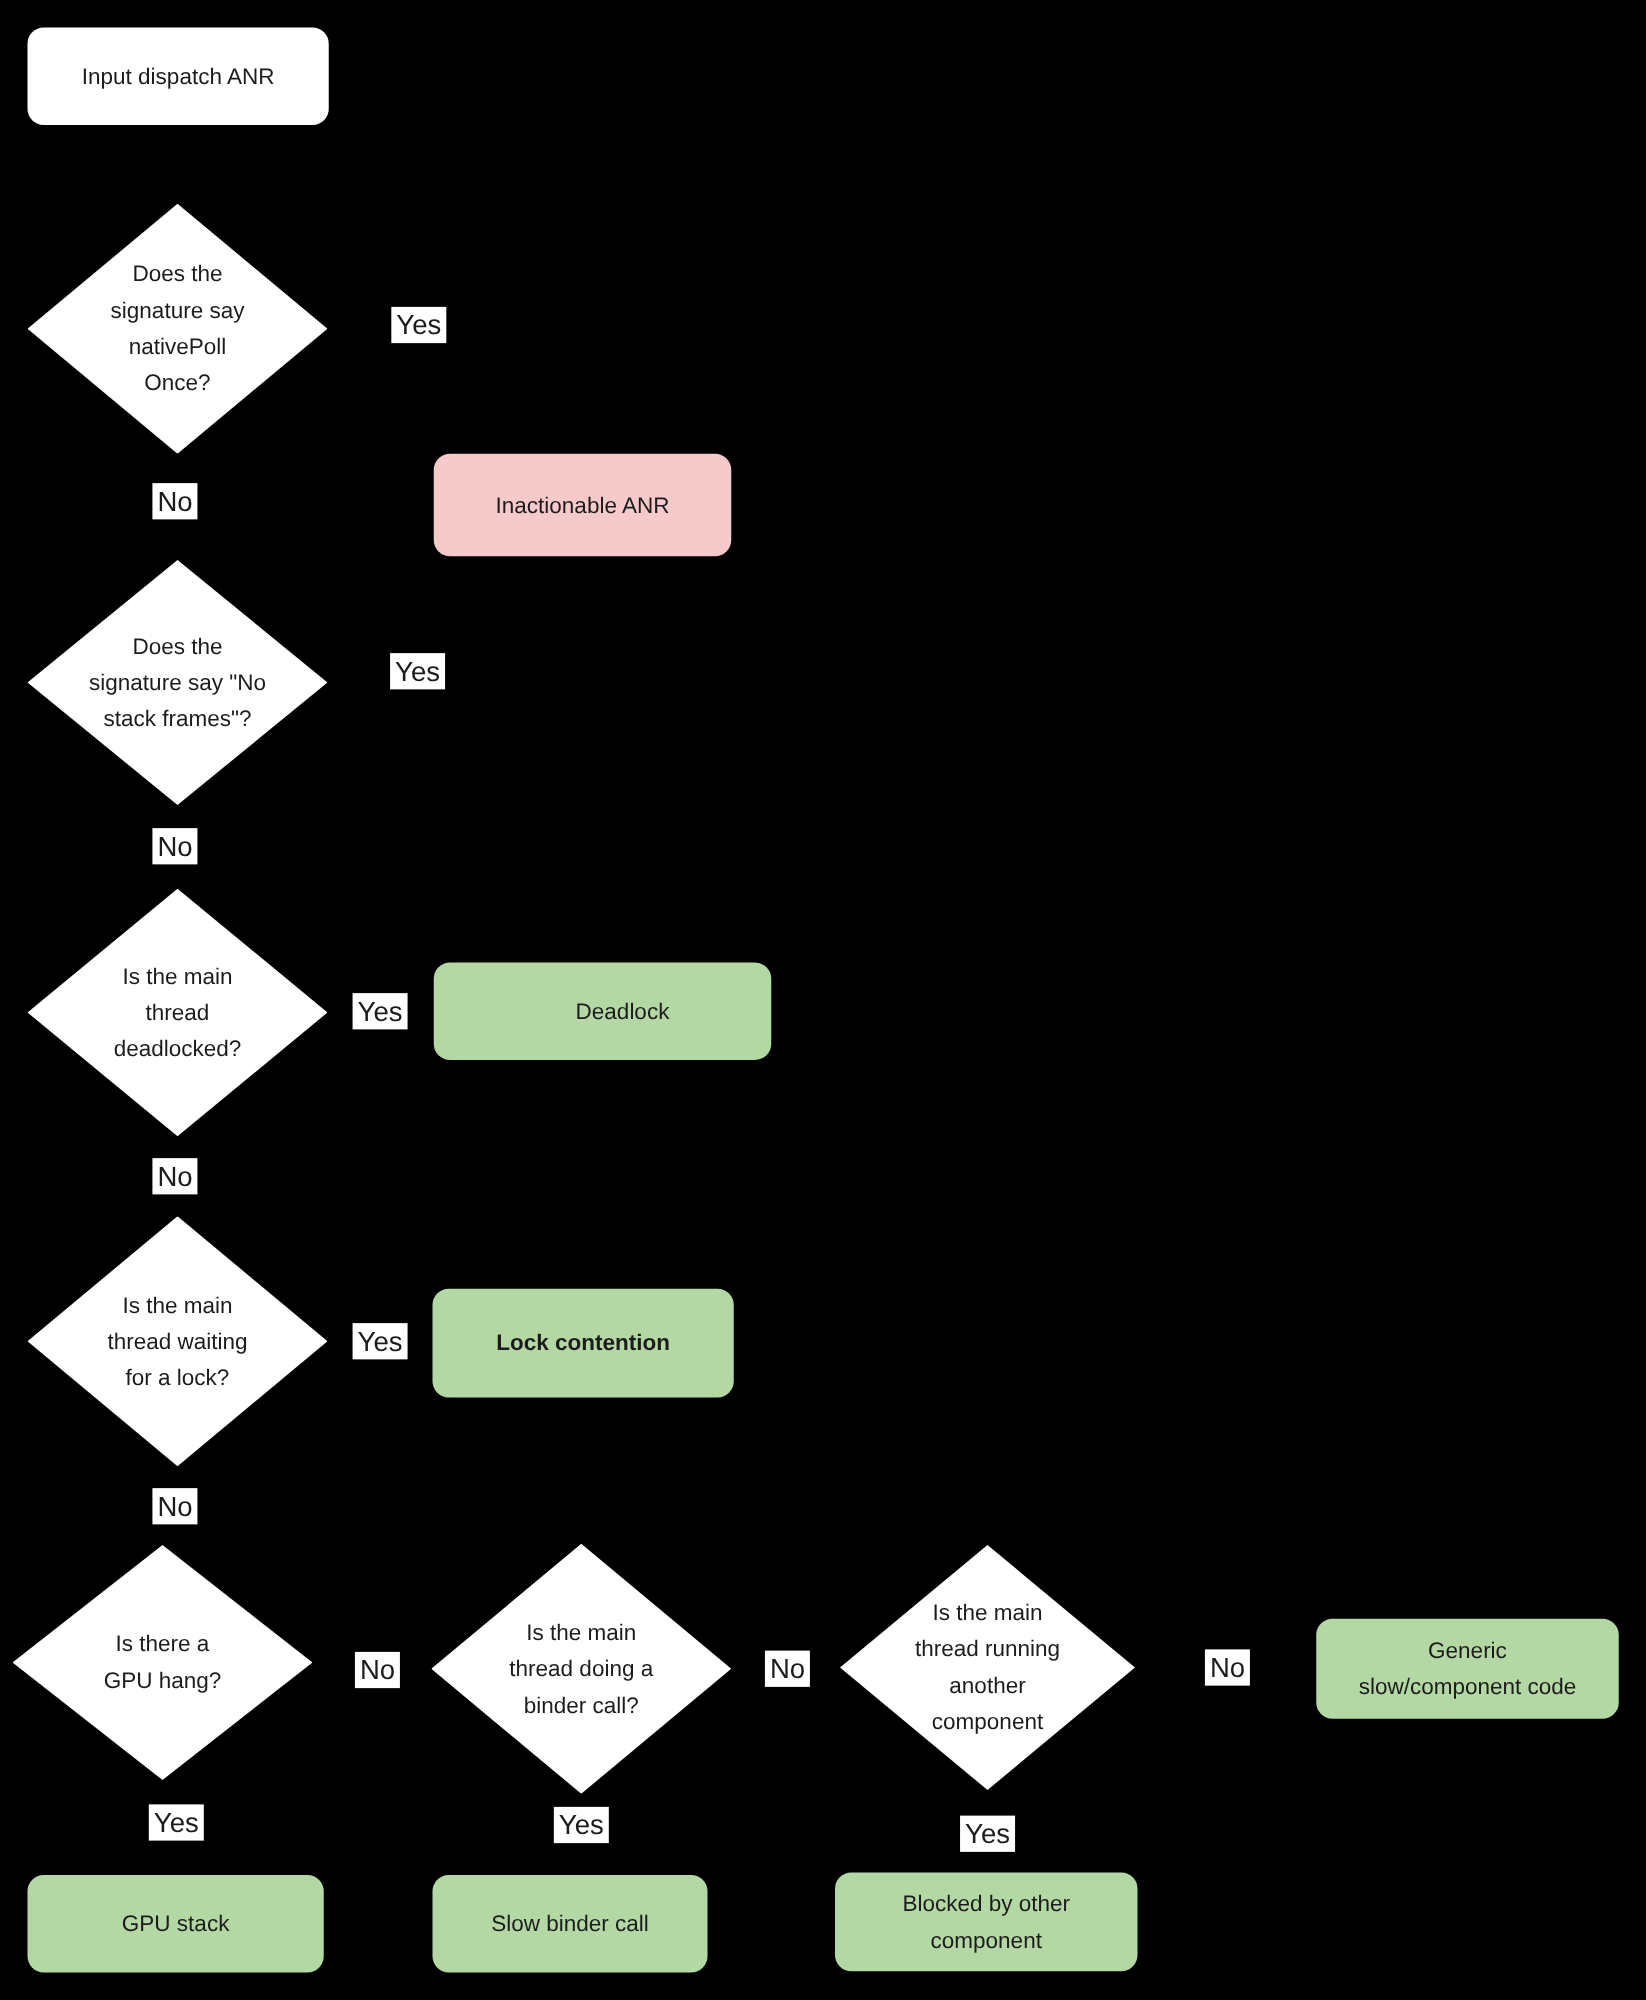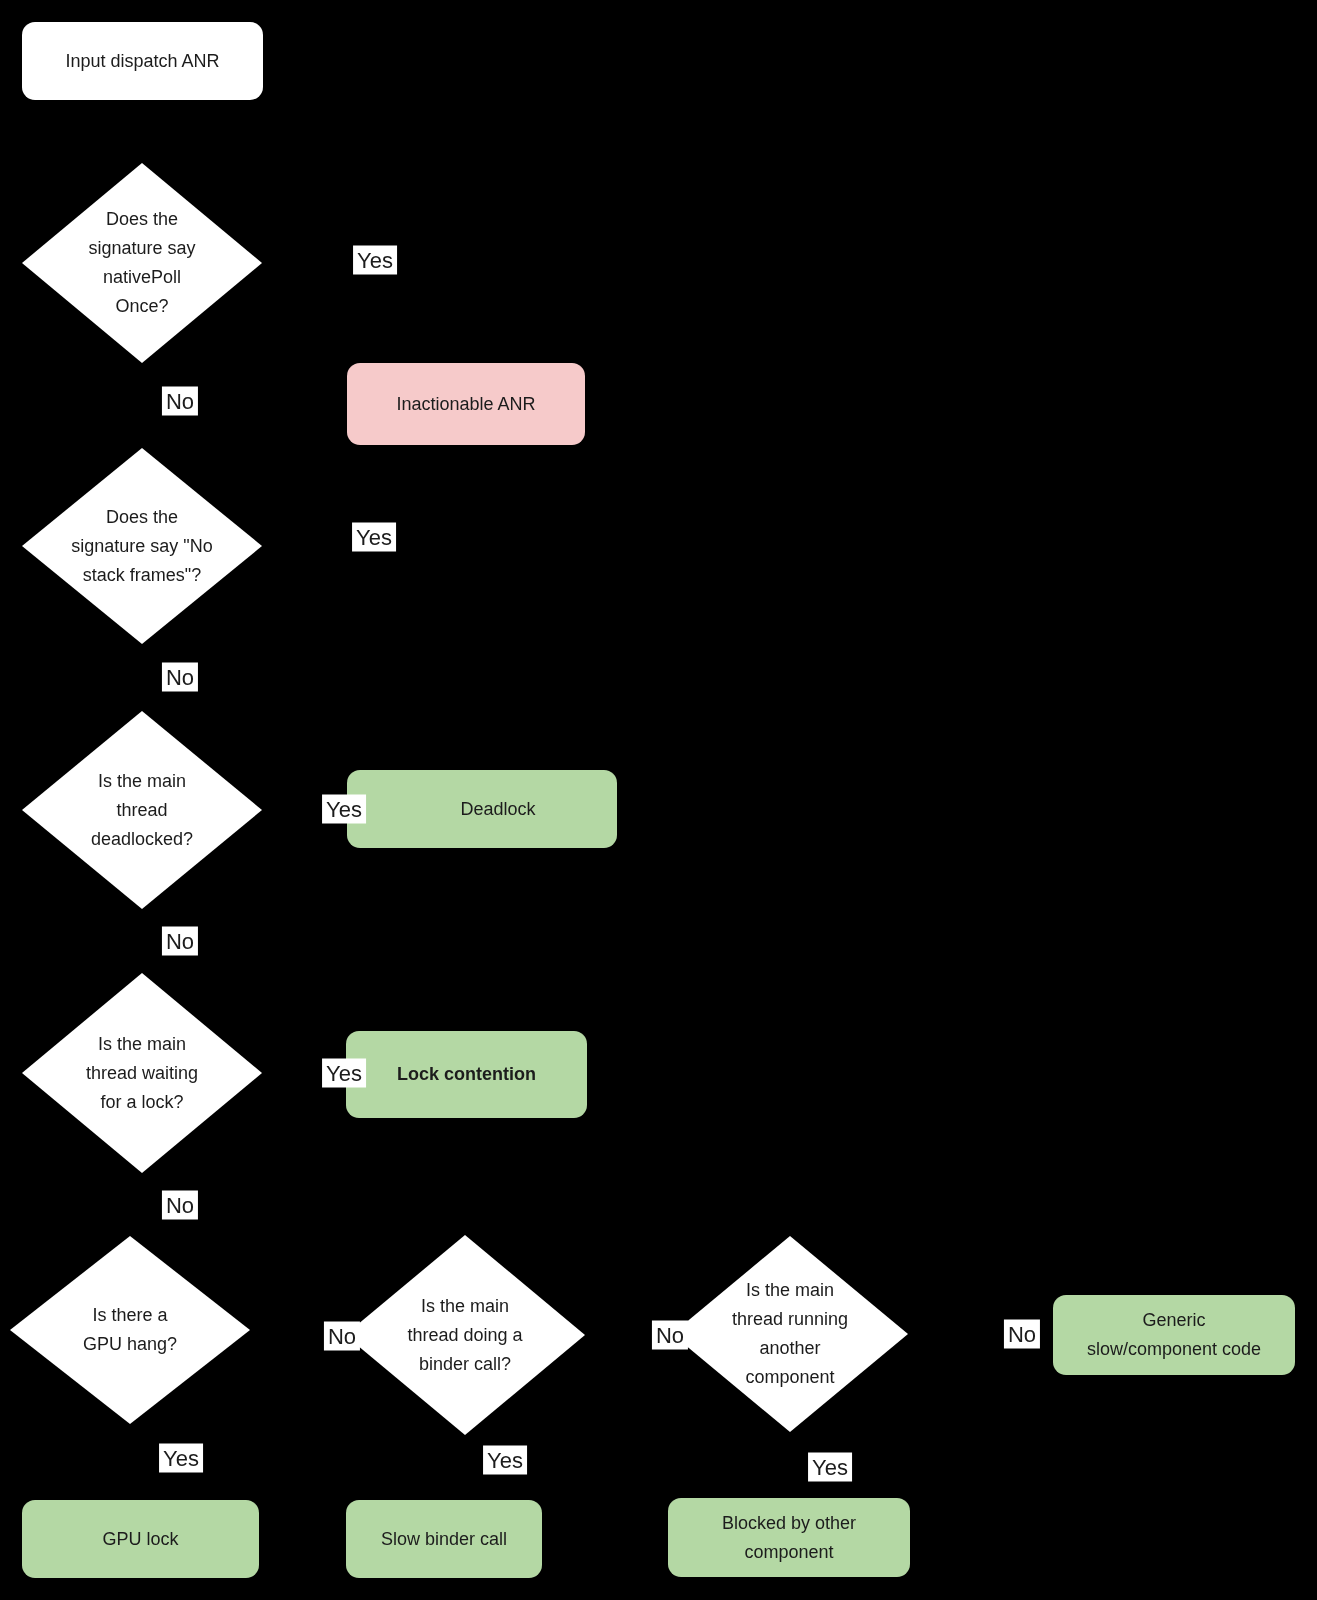--- a/index.html
+++ b/index.html
@@ -28,21 +28,20 @@
     clip-path:polygon(50% 0,100% 50%,50% 100%,0 50%);
   }
   .edge-label{
     position:absolute;
     transform:translate(-50%,-50%);
     background:#ffffff;
     color:#1c1c1c;
     font-size:22px;line-height:27px;
     padding:1px 4px;
     white-space:nowrap;
-    margin-left:40px;
   }
 </style>
 </head>
 <body>
 
 <div id="stage">
 
   <div class="node rect white" style="left:22px;top:22px;width:241px;height:78px;">Input dispatch ANR</div>
 
   <div class="node diamond" style="left:22px;top:163px;width:240px;height:200px;">Does the
@@ -76,23 +75,23 @@
 
   <div class="node rect bad" style="left:347px;top:363px;width:238px;height:82px;">Inactionable ANR</div>
 
   <div class="node rect good" style="left:347px;top:770px;width:238px;height:78px;padding-left:32px;">Deadlock</div>
 
   <div class="node rect good" style="left:346px;top:1031px;width:241px;height:87px;font-weight:bold;">Lock contention</div>
 
   <div class="node rect good" style="left:1053px;top:1295px;width:242px;height:80px;">Generic
 slow/component code</div>
 
-  <div class="node rect good" style="left:22px;top:1500px;width:237px;height:78px;">GPU lock</div>
+  <div class="node rect good" style="left:22px;top:1500px;width:237px;height:78px;">GPU stack</div>
 
-  <div class="node rect good" style="left:346px;top:1500px;width:196px;height:78px;">Slow binder call</div>
+  <div class="node rect good" style="left:346px;top:1500px;width:220px;height:78px;">Slow binder call</div>
 
   <div class="node rect good" style="left:668px;top:1498px;width:242px;height:79px;">Blocked by other
 component</div>
 
   <div class="edge-label" style="left:335px;top:260px;">Yes</div>
   <div class="edge-label" style="left:140px;top:401px;">No</div>
 
   <div class="edge-label" style="left:334px;top:537px;">Yes</div>
   <div class="edge-label" style="left:140px;top:677px;">No</div>
 

